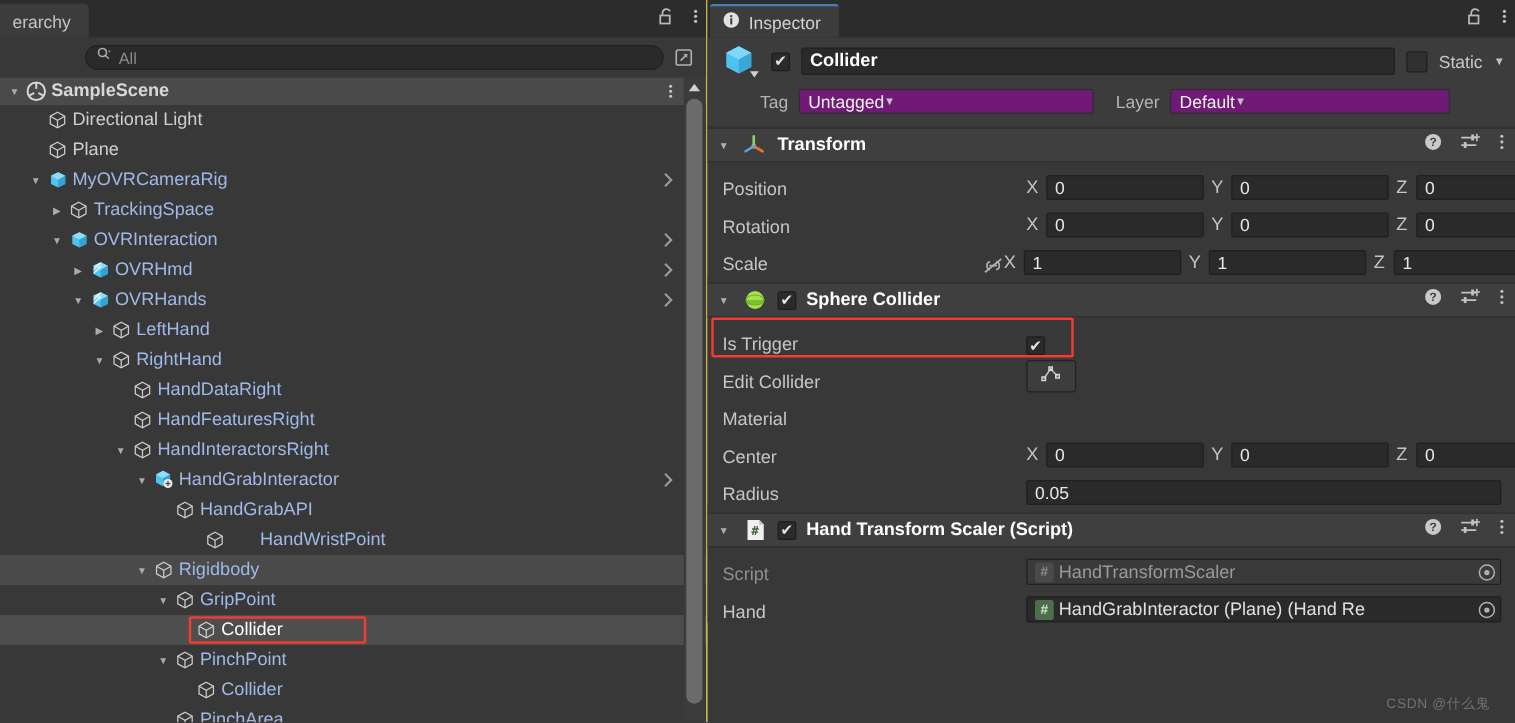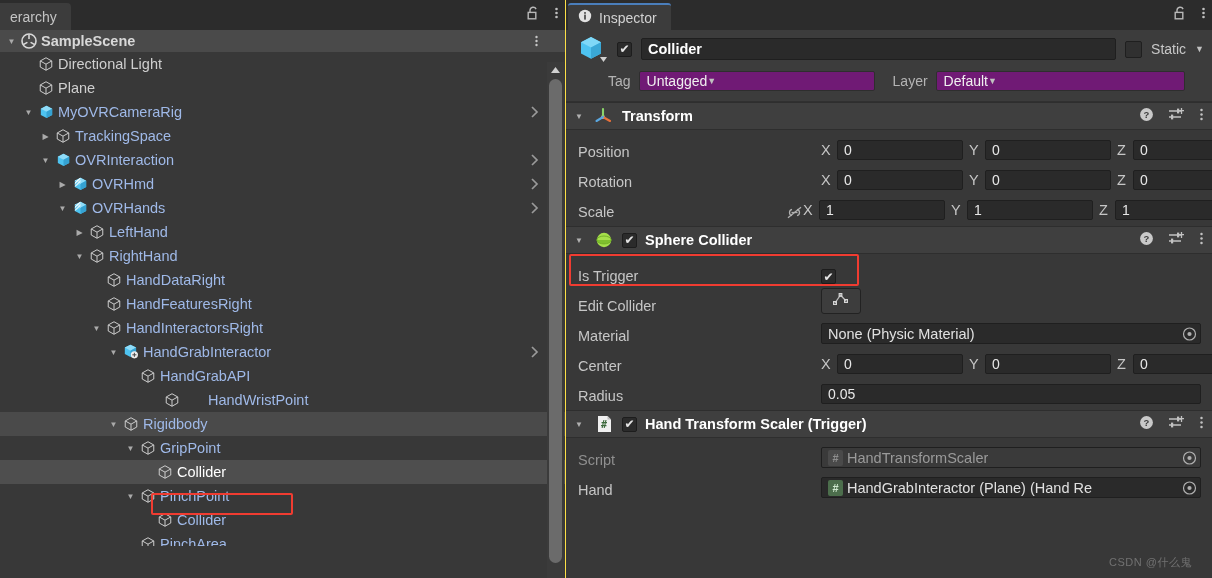--- a/index.html
+++ b/index.html
@@ -189,20 +189,39 @@
         <span>
           <svg width="5" height="16" viewBox="0 0 5 16">
             <circle cx="2.5" cy="4" r="1.3" fill="#c0c0c0"></circle>
             <circle cx="2.5" cy="8" r="1.3" fill="#c0c0c0"></circle>
             <circle cx="2.5" cy="12" r="1.3" fill="#c0c0c0"></circle>
           </svg>
         </span>
       </div>
     </div>
 
+    <div class="searchrow">
+      <div class="searchbox">
+        <span>
+          <svg width="13" height="13" viewBox="0 0 13 13">
+            <circle cx="5" cy="5" r="3.2" fill="none" stroke="#aaa" stroke-width="1.3"></circle>
+            <line x1="7.4" y1="7.4" x2="10" y2="10" stroke="#aaa" stroke-width="1.3"></line>
+            <path d="M9.5 3.5 l2 0 l-1 1.5 z" fill="#aaa"></path>
+          </svg>
+        </span>
+        <span class="placeholder">All</span>
+      </div>
+      <div class="search-extra">
+        <svg width="16" height="16" viewBox="0 0 16 16">
+          <rect x="2" y="2" width="12" height="12" rx="1.5" fill="none" stroke="#b0b0b0" stroke-width="1.3"></rect>
+          <path d="M5.5 10.5 L10.5 5.5" stroke="#b0b0b0" stroke-width="1.3"></path>
+          <path d="M10.8 5.2 L10.8 8.4 L7.6 5.2 z" fill="#b0b0b0"></path>
+        </svg>
+      </div>
+    </div>
 
     <div class="tree" id="tree">
       <div class="row scene" style="padding-left:4px;">
         <span class="twisty">▼</span>
         <span class="goicon">
           <svg width="16" height="16" viewBox="0 0 16 16">
             <circle cx="8" cy="8" r="7" fill="none" stroke="#d8d8d8" stroke-width="1.6"></circle>
             <path d="M8 1.3 L8 6.4 M2.3 11.6 L6.7 9.1 M13.7 11.6 L9.3 9.1" stroke="#d8d8d8" stroke-width="1.6"></path>
             <circle cx="8" cy="8" r="2.1" fill="#4a4a4a"></circle>
           </svg>
@@ -538,21 +557,21 @@
           <span class="static-lbl">Static</span>
           <span class="caret">▼</span>
         </div>
         <div class="obj-row2">
           <span class="lbl-small">Tag</span>
           <span class="dropdown" style="width:236px">
             <span>Untagged</span>
             <span class="caret">▼</span>
           </span>
           <span class="lbl-small" style="margin-left:10px">Layer</span>
-          <span class="dropdown" style="width:249px">
+          <span class="dropdown" style="width:224px">
             <span>Default</span>
             <span class="caret">▼</span>
           </span>
         </div>
       </div>
 
       <div id="components">
           <div class="comp-header">
             <span class="twisty">▼</span>
             <span style="display:flex;align-items:center;width:20px;justify-content:center">
@@ -668,29 +687,20 @@
              <span><svg width="18" height="16" viewBox="0 0 18 16">
   <path d="M3 12 L8.5 4 L14 10" fill="none" stroke="#bdbdbd" stroke-width="1.3"></path>
   <rect x="1.6" y="10.6" width="2.8" height="2.8" fill="none" stroke="#d6d6d6" stroke-width="1.2"></rect>
   <rect x="12.6" y="8.6" width="2.8" height="2.8" fill="none" stroke="#d6d6d6" stroke-width="1.2"></rect>
   <rect x="7.2" y="2.6" width="2.6" height="2.6" fill="none" stroke="#d6d6d6" stroke-width="1.2"></rect>
                 </svg></span>
             </span>
           </div>
           <div class="prop-row">
             <span class="prop-label">Material</span>
-            <span class="objfield wide">
-              <span class="ellipsis">None (Physic Material)</span>
-              <span class="picker">
-                <svg width="15" height="15" viewBox="0 0 15 15">
-                  <circle cx="7.5" cy="7.5" r="6" fill="none" stroke="#b0b0b0" stroke-width="1.2"></circle>
-                  <circle cx="7.5" cy="7.5" r="2.1" fill="#b0b0b0"></circle>
-                </svg>
-              </span>
-            </span>
           </div>
           <div class="prop-row">
             <span class="prop-label">Center</span>
             <span class="vec3">
         <span class="axis">X</span>
         <span class="num">0</span>
         <span class="gap"></span>
               <span class="axis">Y</span>
         <span class="num">0</span>
         <span class="gap"></span>
@@ -706,21 +716,21 @@
           <div class="comp-header">
             <span class="twisty">▼</span>
             <span style="display:flex;align-items:center;width:20px;justify-content:center">
               <svg width="17" height="18" viewBox="0 0 17 18">
       <path d="M2 1 L11.5 1 L15 4.6 L15 17 L2 17 z" fill="#f0f0f0"></path>
       <path d="M11.5 1 L15 4.6 L11.5 4.6 z" fill="#bdbdbd"></path>
       <text x="8" y="13" font-size="10" font-weight="bold" fill="#3c6a3c" text-anchor="middle" font-family="monospace">#</text>
               </svg>
             </span>
             <span class="cb checked"></span>
-            <span class="comp-title">Hand Transform Scaler (Trigger)</span>
+            <span class="comp-title">Hand Transform Scaler (Script)</span>
             <span class="comp-icons">
       <span><svg width="15" height="15" viewBox="0 0 15 15">
                   <circle cx="7.5" cy="7.5" r="6.4" fill="#c9c9c9"></circle>
                   <text x="7.5" y="11" font-size="9.5" font-weight="bold" fill="#3c3c3c" text-anchor="middle" font-family="sans-serif">?</text>
                 </svg></span>
       <span><svg width="17" height="15" viewBox="0 0 17 15">
    <path d="M1 4 H13 M1 10 H13" stroke="#c2c2c2" stroke-width="1.4"></path>
    <rect x="9" y="1.6" width="2.2" height="4.8" fill="#c2c2c2"></rect>
    <rect x="3" y="7.6" width="2.2" height="4.8" fill="#c2c2c2"></rect>
    <path d="M13.5 1 L13.5 7 M11 3.6 L16 3.6" stroke="#c2c2c2" stroke-width="1.3"></path>

